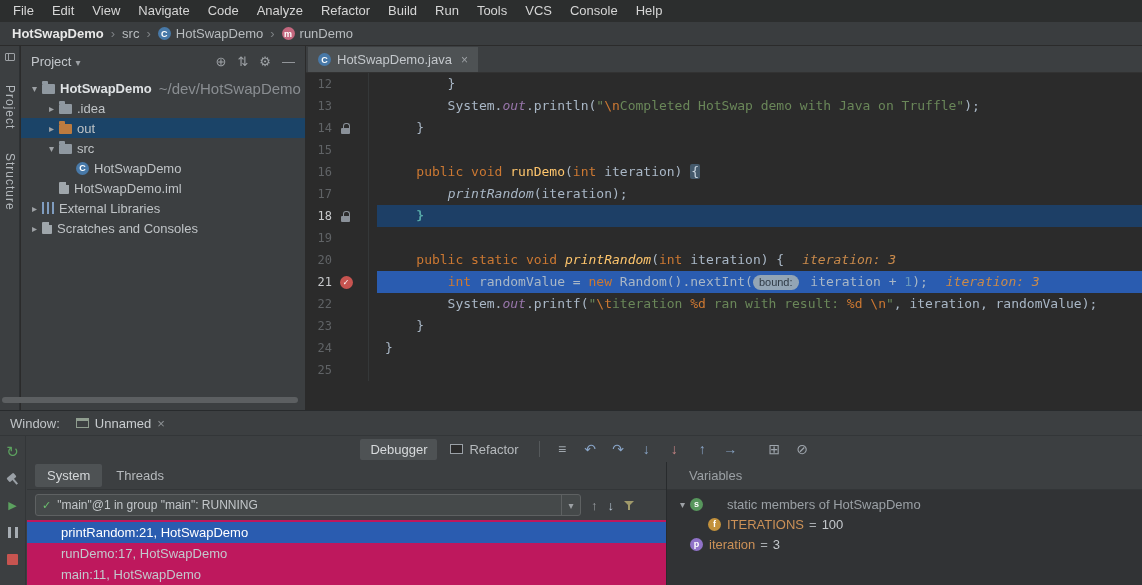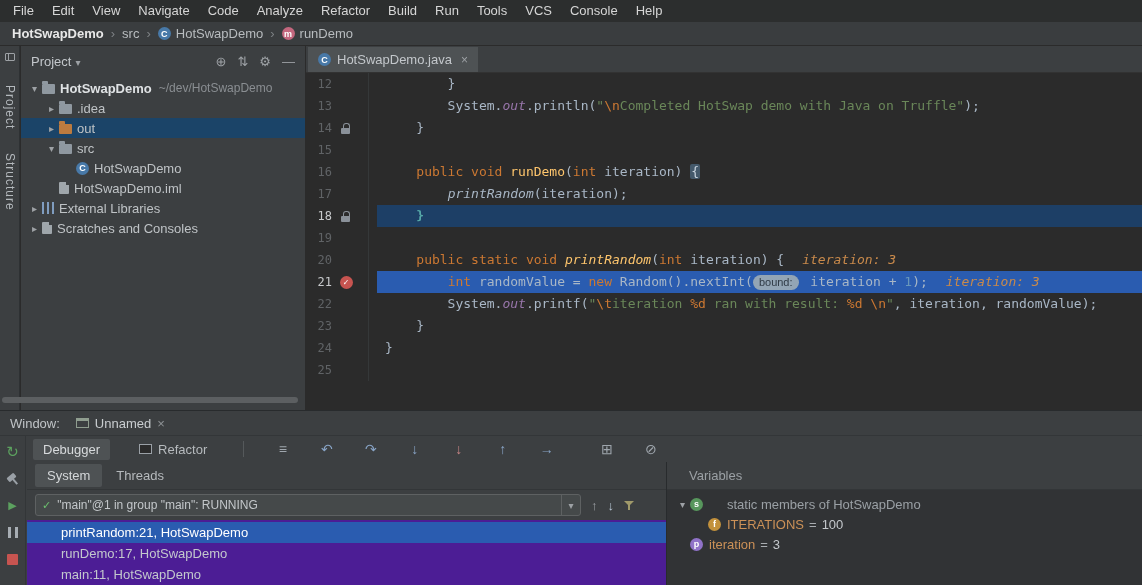--- a/index.html
+++ b/index.html
@@ -29,21 +29,21 @@
   .pheader{height:30px;display:flex;align-items:center;padding:0 10px;}
   .ptitle{display:flex;align-items:center;gap:4px;color:#c3c7cb;}
   .dd::before{content:"▾";font-size:10px;color:#9da1a5;}
   .picons{margin-left:auto;display:flex;gap:11px;align-items:center;color:#9da1a5;}
   .ptree{position:absolute;top:32px;left:0;right:0;}
   .tree-row{height:20px;display:flex;align-items:center;white-space:nowrap;}
   .tree-row.selected{background:#1b4468;}
   .chev{width:15px;text-align:center;color:#9da1a5;font-size:10px;flex:none;}
   .tree-label{margin-left:5px;color:#bfc3c6;}
   .tree-row.boldrow .tree-label{font-weight:bold;color:#dfe2e4;}
-  .tree-suffix{margin-left:7px;color:#8a8e92;font-size:12px;}
+  .tree-suffix{margin-left:7px;color:#8a8e92;font-size:15px;}
   .pscroll{position:absolute;left:2px;top:397px;width:296px;height:6px;border-radius:3px;background:#5c5f61;}
 
   
   .editor{position:absolute;left:306px;top:46px;width:836px;height:364px;background:#2b2b2b;overflow:hidden;}
   .tabbar{height:26px;background:#3c3f41;border-bottom:1px solid #323232;display:flex;align-items:flex-end;}
   .etab{height:25px;display:flex;align-items:center;gap:6px;padding:0 10px;background:#4e5254;color:#c3c7cb;margin-left:2px;}
   .etab .x{color:#9da1a5;font-size:12px;margin-left:3px;}
   .codearea{position:absolute;top:27px;left:0;right:0;bottom:0;font-family:"DejaVu Sans Mono",monospace;font-size:13px;}
   .code-row{display:flex;height:22px;line-height:22px;white-space:pre;gap:8px;}
   .gutter{flex:none;width:62px;display:flex;align-items:center;border-right:1px solid #353839;}
@@ -69,21 +69,21 @@
   .seg-pill{background:#93a5b5;color:#303b46;border-radius:8px;padding:0 6px;margin-right:4px;
             font-family:"Liberation Sans",sans-serif;font-size:11px;display:inline-block;line-height:15px;}
 
   
   .debug{position:absolute;left:0;top:410px;right:0;bottom:0;background:#3c3f41;border-top:1px solid #282b2d;box-sizing:border-box;}
   .dheader{height:24px;display:flex;align-items:center;padding-left:10px;gap:16px;border-bottom:1px solid #333638;}
   .dlabel{color:#c0c4c7;}
   .dtab{display:flex;align-items:center;gap:6px;color:#c9cdd0;}
   .dtab .x{color:#8f9396;}
   .dtoolbar{position:absolute;left:27px;top:25px;right:0;height:26px;display:flex;align-items:center;
-            border-bottom:1px solid #333638;padding-left:6px;gap:19px;}
+            border-bottom:1px solid #333638;padding-left:6px;gap:3px;justify-content:center;}
   .view-tab{display:flex;align-items:center;gap:6px;padding:3px 10px;color:#b6babd;border-radius:2px;}
   .view-tab.selected{background:#4e5254;color:#d7dadc;}
   .tsep{width:1px;height:16px;background:#55595b;margin:0 7px;}
   .tool-icon{width:25px;height:22px;display:flex;align-items:center;justify-content:center;color:#9fa6ad;font-size:14px;}
   .tool-icon.gap{margin-left:16px;}
   .dleft{position:absolute;left:0;top:25px;width:26px;bottom:0;border-right:1px solid #333638;
          display:flex;flex-direction:column;align-items:center;padding-top:7px;gap:10px;box-sizing:border-box;}
   .dbtn{width:20px;height:17px;display:flex;align-items:center;justify-content:center;}
   .dcontent{position:absolute;left:27px;top:51px;right:0;bottom:0;display:flex;}
   .frames{width:639px;flex:none;position:relative;background:#313335;}
@@ -91,21 +91,21 @@
   .frame-tab{padding:4px 12px;color:#b6babd;border-radius:2px;}
   .frame-tab.selected{background:#4e5254;color:#d4d7d9;}
   .fcombo-row{height:30px;background:#3c3f41;display:flex;align-items:center;padding:0 8px;gap:10px;}
   .combo{flex:none;width:546px;height:22px;background:#45494a;border:1px solid #5e6162;border-radius:3px;
          display:flex;align-items:center;padding-left:6px;gap:6px;font-size:12px;color:#c3c7ca;box-sizing:border-box;}
   .combo-text{flex:1;white-space:nowrap;overflow:hidden;}
   .combo-arrow{width:18px;height:100%;display:flex;align-items:center;justify-content:center;
                border-left:1px solid #5e6162;color:#9da1a5;}
   .combo-arrow::before{content:"▾";font-size:10px;}
   .nav-icons{display:flex;gap:10px;align-items:center;}
-  .flist{position:absolute;top:58px;left:0;right:0;bottom:0;background:#4c1d95;padding-top:2px;}
+  .flist{position:absolute;top:58px;left:0;right:0;bottom:0;background:#be185d;padding-top:2px;}
   .frame-row{height:21px;line-height:21px;padding-left:34px;color:#c3c8cd;white-space:nowrap;}
   .frame-row.selected{background:#2a5cb0;color:#ffffff;}
   .vars{flex:1;position:relative;background:#313335;border-left:1px solid #282b2d;}
   .vheader{height:27px;background:#3c3f41;border-bottom:1px solid #333638;display:flex;align-items:center;
            padding-left:22px;color:#9ba0a4;}
   .vlist{padding-top:4px;}
   .var-row{height:20px;display:flex;align-items:center;white-space:nowrap;}
   .var-muted{margin-left:24px;color:#9aa0a5;}
   .var-name{margin-left:6px;color:#cc9157;}
   .var-eq{color:#a9adb1;margin:0 5px;}

